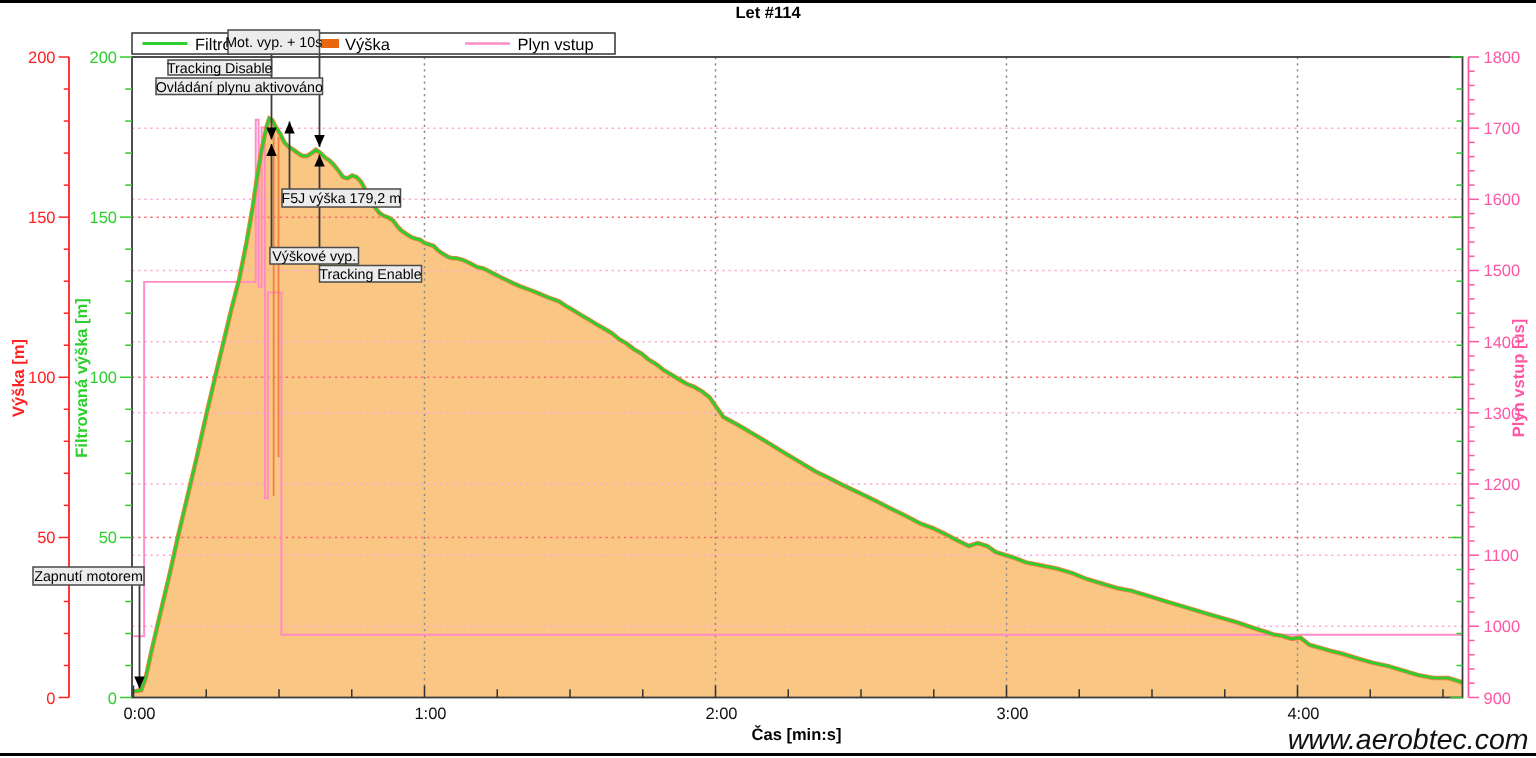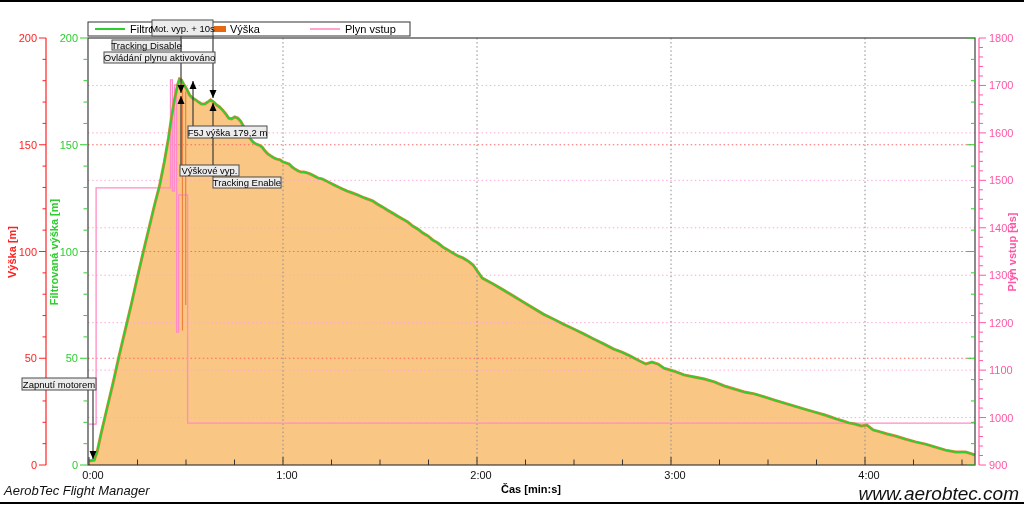--- a/index.html
+++ b/index.html
@@ -12,20 +12,21 @@
         font-size:11px;font-weight:bold;color:#000;}
   #footer-left{position:absolute;top:483px;left:4px;font-size:13px;font-style:italic;color:#111;}
   #footer-right{position:absolute;top:483px;right:5px;font-size:19px;font-style:italic;color:#111;}
   svg text{font-family:"Liberation Sans",sans-serif;}
 </style>
 </head>
 <body>
 
 <div id="page">
   <div id="top-edge" class="edge"></div>
+  <div id="chart-title">Let #114</div>
   <svg id="chart" width="1024" height="505" viewBox="0 0 1024 505" style="position:absolute;top:0;left:0;">
       <path d="M89,465 L89.0,460.9 L94.2,460.1 L97.1,452.0 L101.0,434.0 L107.1,408.0 L113.3,381.9 L119.1,355.9 L125.2,330.1 L131.4,304.0 L137.2,278.0 L143.3,251.9 L149.5,226.1 L154.3,206.0 L159.5,186.0 L164.3,162.0 L168.5,137.9 L171.4,118.1 L174.4,99.9 L177.6,85.0 L179.5,79.0 L181.5,80.1 L183.4,83.9 L186.6,89.0 L189.6,95.0 L192.5,98.0 L195.7,99.9 L198.6,102.1 L201.5,104.0 L204.8,104.0 L207.7,102.1 L210.6,99.9 L213.8,102.1 L216.7,105.0 L219.6,107.0 L222.5,109.9 L225.8,114.0 L228.7,118.1 L231.6,118.9 L234.8,117.0 L237.7,118.1 L240.6,121.1 L243.9,127.0 L246.8,133.0 L249.7,137.9 L252.9,142.0 L255.8,143.9 L258.8,145.0 L262.0,146.9 L264.9,150.9 L267.8,153.9 L271.0,156.1 L273.9,158.0 L276.9,159.1 L280.1,159.9 L283.0,162.0 L285.9,162.9 L289.1,164.0 L292.1,167.0 L295.0,169.1 L298.2,171.0 L301.1,172.1 L304.0,172.1 L307.3,172.9 L310.2,174.0 L314.0,175.9 L318.2,178.1 L322.1,178.9 L326.3,181.0 L330.2,183.0 L334.4,185.1 L338.3,187.0 L342.2,188.9 L347.3,191.1 L352.5,193.0 L357.4,194.9 L362.5,197.1 L367.4,199.0 L372.6,200.9 L377.4,204.1 L382.6,207.1 L387.4,210.1 L392.6,213.1 L397.5,216.1 L402.6,219.0 L407.8,222.0 L412.7,226.1 L417.8,229.1 L422.7,232.9 L427.9,235.9 L432.7,240.0 L437.9,243.0 L442.7,247.0 L447.9,250.0 L452.8,253.0 L457.9,256.0 L462.8,257.9 L467.9,260.9 L473.1,265.0 L478.0,272.0 L482.2,278.0 L493.2,284.0 L503.2,289.9 L513.2,295.9 L523.2,302.1 L533.3,308.1 L543.3,314.1 L553.3,319.0 L563.3,324.1 L573.7,329.0 L583.7,333.9 L593.7,339.0 L603.7,343.9 L613.8,349.1 L621.9,352.1 L629.9,355.9 L637.7,360.0 L645.8,364.0 L651.9,362.1 L658.1,364.0 L663.9,368.1 L670.0,370.0 L676.2,371.9 L683.9,374.9 L694.3,377.0 L704.3,379.0 L714.3,381.9 L724.4,386.0 L734.4,389.0 L744.4,392.0 L754.4,393.9 L764.4,396.9 L774.5,400.1 L784.5,403.1 L794.5,406.1 L804.5,409.1 L814.9,412.1 L824.9,415.0 L830.7,417.0 L836.9,419.1 L843.0,421.0 L848.8,422.9 L855.0,424.0 L861.1,425.9 L866.9,425.1 L873.1,430.0 L880.2,431.9 L887.3,434.0 L895.4,436.0 L905.1,439.0 L915.4,441.9 L925.5,444.1 L935.5,447.1 L945.5,450.1 L955.5,452.0 L965.6,452.0 L971.7,453.9 L974.9,455.0 L974.9,465 Z" fill="#fac684" stroke="none"></path>
       <g>
         <line x1="88" x2="975" y1="417.55555555555554" y2="417.55555555555554" stroke="#ffa8d8" stroke-width="1" stroke-dasharray="1.5 2.6"></line>
         <line x1="88" x2="975" y1="370.1111111111111" y2="370.1111111111111" stroke="#ffa8d8" stroke-width="1" stroke-dasharray="1.5 2.6"></line>
         <line x1="88" x2="975" y1="322.66666666666663" y2="322.66666666666663" stroke="#ffa8d8" stroke-width="1" stroke-dasharray="1.5 2.6"></line>
         <line x1="88" x2="975" y1="275.22222222222223" y2="275.22222222222223" stroke="#ffa8d8" stroke-width="1" stroke-dasharray="1.5 2.6"></line>
         <line x1="88" x2="975" y1="227.77777777777777" y2="227.77777777777777" stroke="#ffa8d8" stroke-width="1" stroke-dasharray="1.5 2.6"></line>
         <line x1="88" x2="975" y1="180.33333333333331" y2="180.33333333333331" stroke="#ffa8d8" stroke-width="1" stroke-dasharray="1.5 2.6"></line>
         <line x1="88" x2="975" y1="132.8888888888889" y2="132.8888888888889" stroke="#ffa8d8" stroke-width="1" stroke-dasharray="1.5 2.6"></line>
@@ -256,16 +257,15 @@
         <g>
           <rect x="213" y="177" width="68" height="11" fill="#ececec" stroke="#4a4a4a" stroke-width="1"></rect>
           <text x="247" y="186" fill="#000" font-size="9.5" text-anchor="middle">Tracking Enable</text>
         </g>
         <g>
           <rect x="22" y="378" width="74" height="12" fill="#ececec" stroke="#4a4a4a" stroke-width="1"></rect>
           <text x="59" y="387.5" fill="#000" font-size="9.5" text-anchor="middle">Zapnutí motorem</text>
         </g>
       </g>
     </svg>
-  <div id="footer-left">AerobTec Flight Manager</div>
   <div id="footer-right">www.aerobtec.com</div>
   <div id="bottom-edge" class="edge"></div>
 </div>
 
 </body></html>

